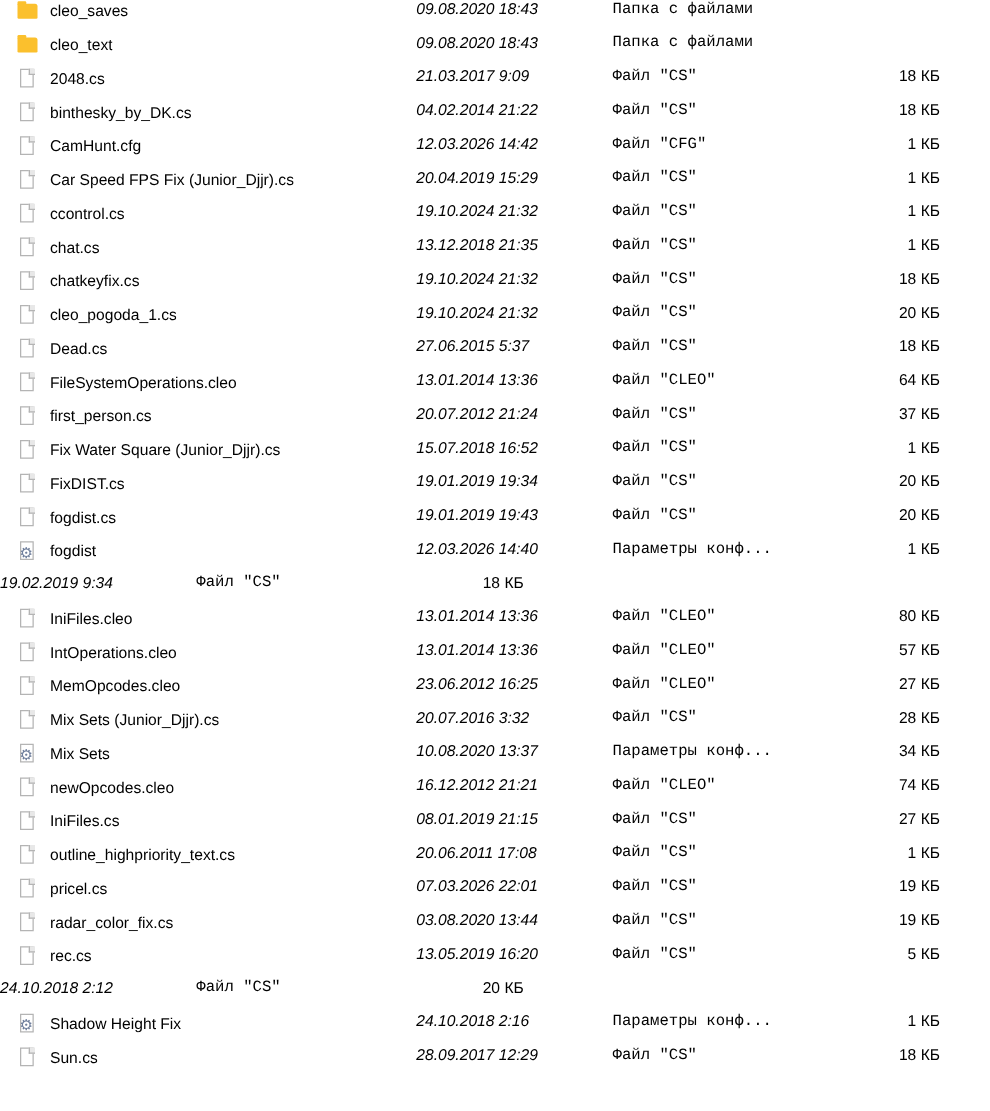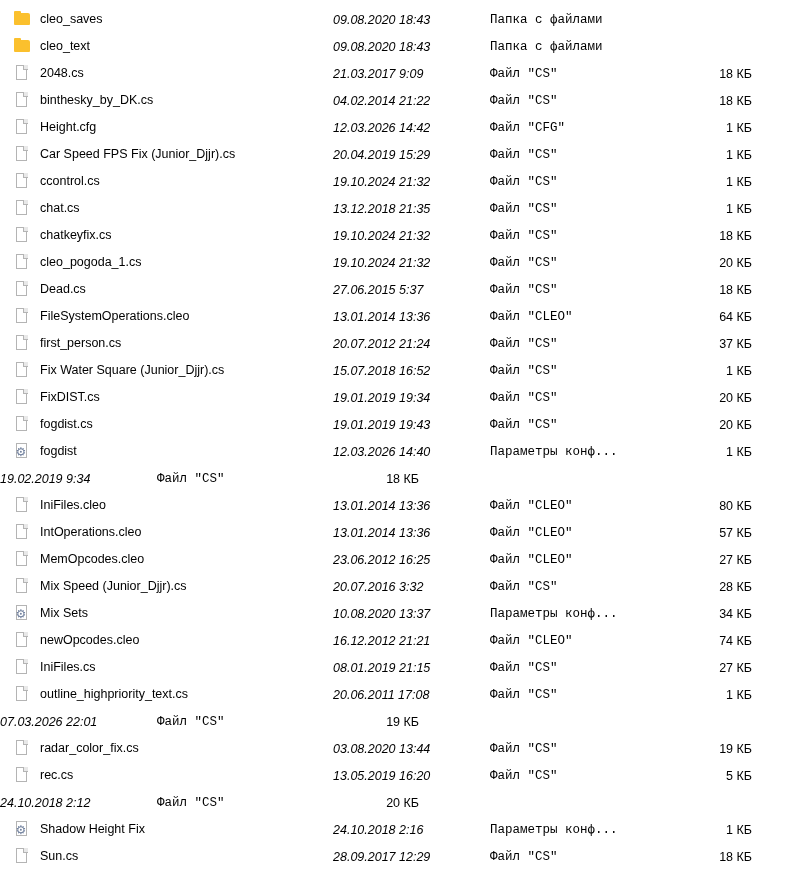--- a/index.html
+++ b/index.html
@@ -16,21 +16,21 @@
     overflow: hidden;
   }
   .file-list {
     width: 792px;
     display: flex;
     flex-direction: column;
   }
   .row {
     height: 27px;
     display: flex;
-    align-items: flex-end;
+    align-items: flex-start;
     box-sizing: border-box;
   }
   .col-name {
     width: 333px;
     display: flex;
     align-items: center;
     padding-left: 14px;
     box-sizing: border-box;
     overflow: hidden;
     white-space: nowrap;
@@ -162,21 +162,21 @@
         <span class="icon file"></span>
         <span class="name-text">binthesky_by_DK.cs</span>
       </div>
       <div class="col-date">04.02.2014 21:22</div>
       <div class="col-type">Файл "CS"</div>
       <div class="col-size">18 КБ</div>
     </div>
     <div class="row">
       <div class="col-name">
         <span class="icon file"></span>
-        <span class="name-text">Height.cfg</span>
+        <span class="name-text">CamHunt.cfg</span>
       </div>
       <div class="col-date">12.03.2026 14:42</div>
       <div class="col-type">Файл "CFG"</div>
       <div class="col-size">1 КБ</div>
     </div>
     <div class="row">
       <div class="col-name">
         <span class="icon file"></span>
         <span class="name-text">Car Speed FPS Fix (Junior_Djjr).cs</span>
       </div>
@@ -313,21 +313,21 @@
         <span class="icon file"></span>
         <span class="name-text">MemOpcodes.cleo</span>
       </div>
       <div class="col-date">23.06.2012 16:25</div>
       <div class="col-type">Файл "CLEO"</div>
       <div class="col-size">27 КБ</div>
     </div>
     <div class="row">
       <div class="col-name">
         <span class="icon file"></span>
-        <span class="name-text">Mix Speed (Junior_Djjr).cs</span>
+        <span class="name-text">Mix Sets (Junior_Djjr).cs</span>
       </div>
       <div class="col-date">20.07.2016 3:32</div>
       <div class="col-type">Файл "CS"</div>
       <div class="col-size">28 КБ</div>
     </div>
     <div class="row">
       <div class="col-name">
         <span class="icon config">
           <span class="gear">⚙</span>
         </span>
@@ -358,20 +358,24 @@
     <div class="row">
       <div class="col-name">
         <span class="icon file"></span>
         <span class="name-text">outline_highpriority_text.cs</span>
       </div>
       <div class="col-date">20.06.2011 17:08</div>
       <div class="col-type">Файл "CS"</div>
       <div class="col-size">1 КБ</div>
     </div>
     <div class="row">
+      <div class="col-name">
+        <span class="icon file"></span>
+        <span class="name-text">pricel.cs</span>
+      </div>
       <div class="col-date">07.03.2026 22:01</div>
       <div class="col-type">Файл "CS"</div>
       <div class="col-size">19 КБ</div>
     </div>
     <div class="row">
       <div class="col-name">
         <span class="icon file"></span>
         <span class="name-text">radar_color_fix.cs</span>
       </div>
       <div class="col-date">03.08.2020 13:44</div>

